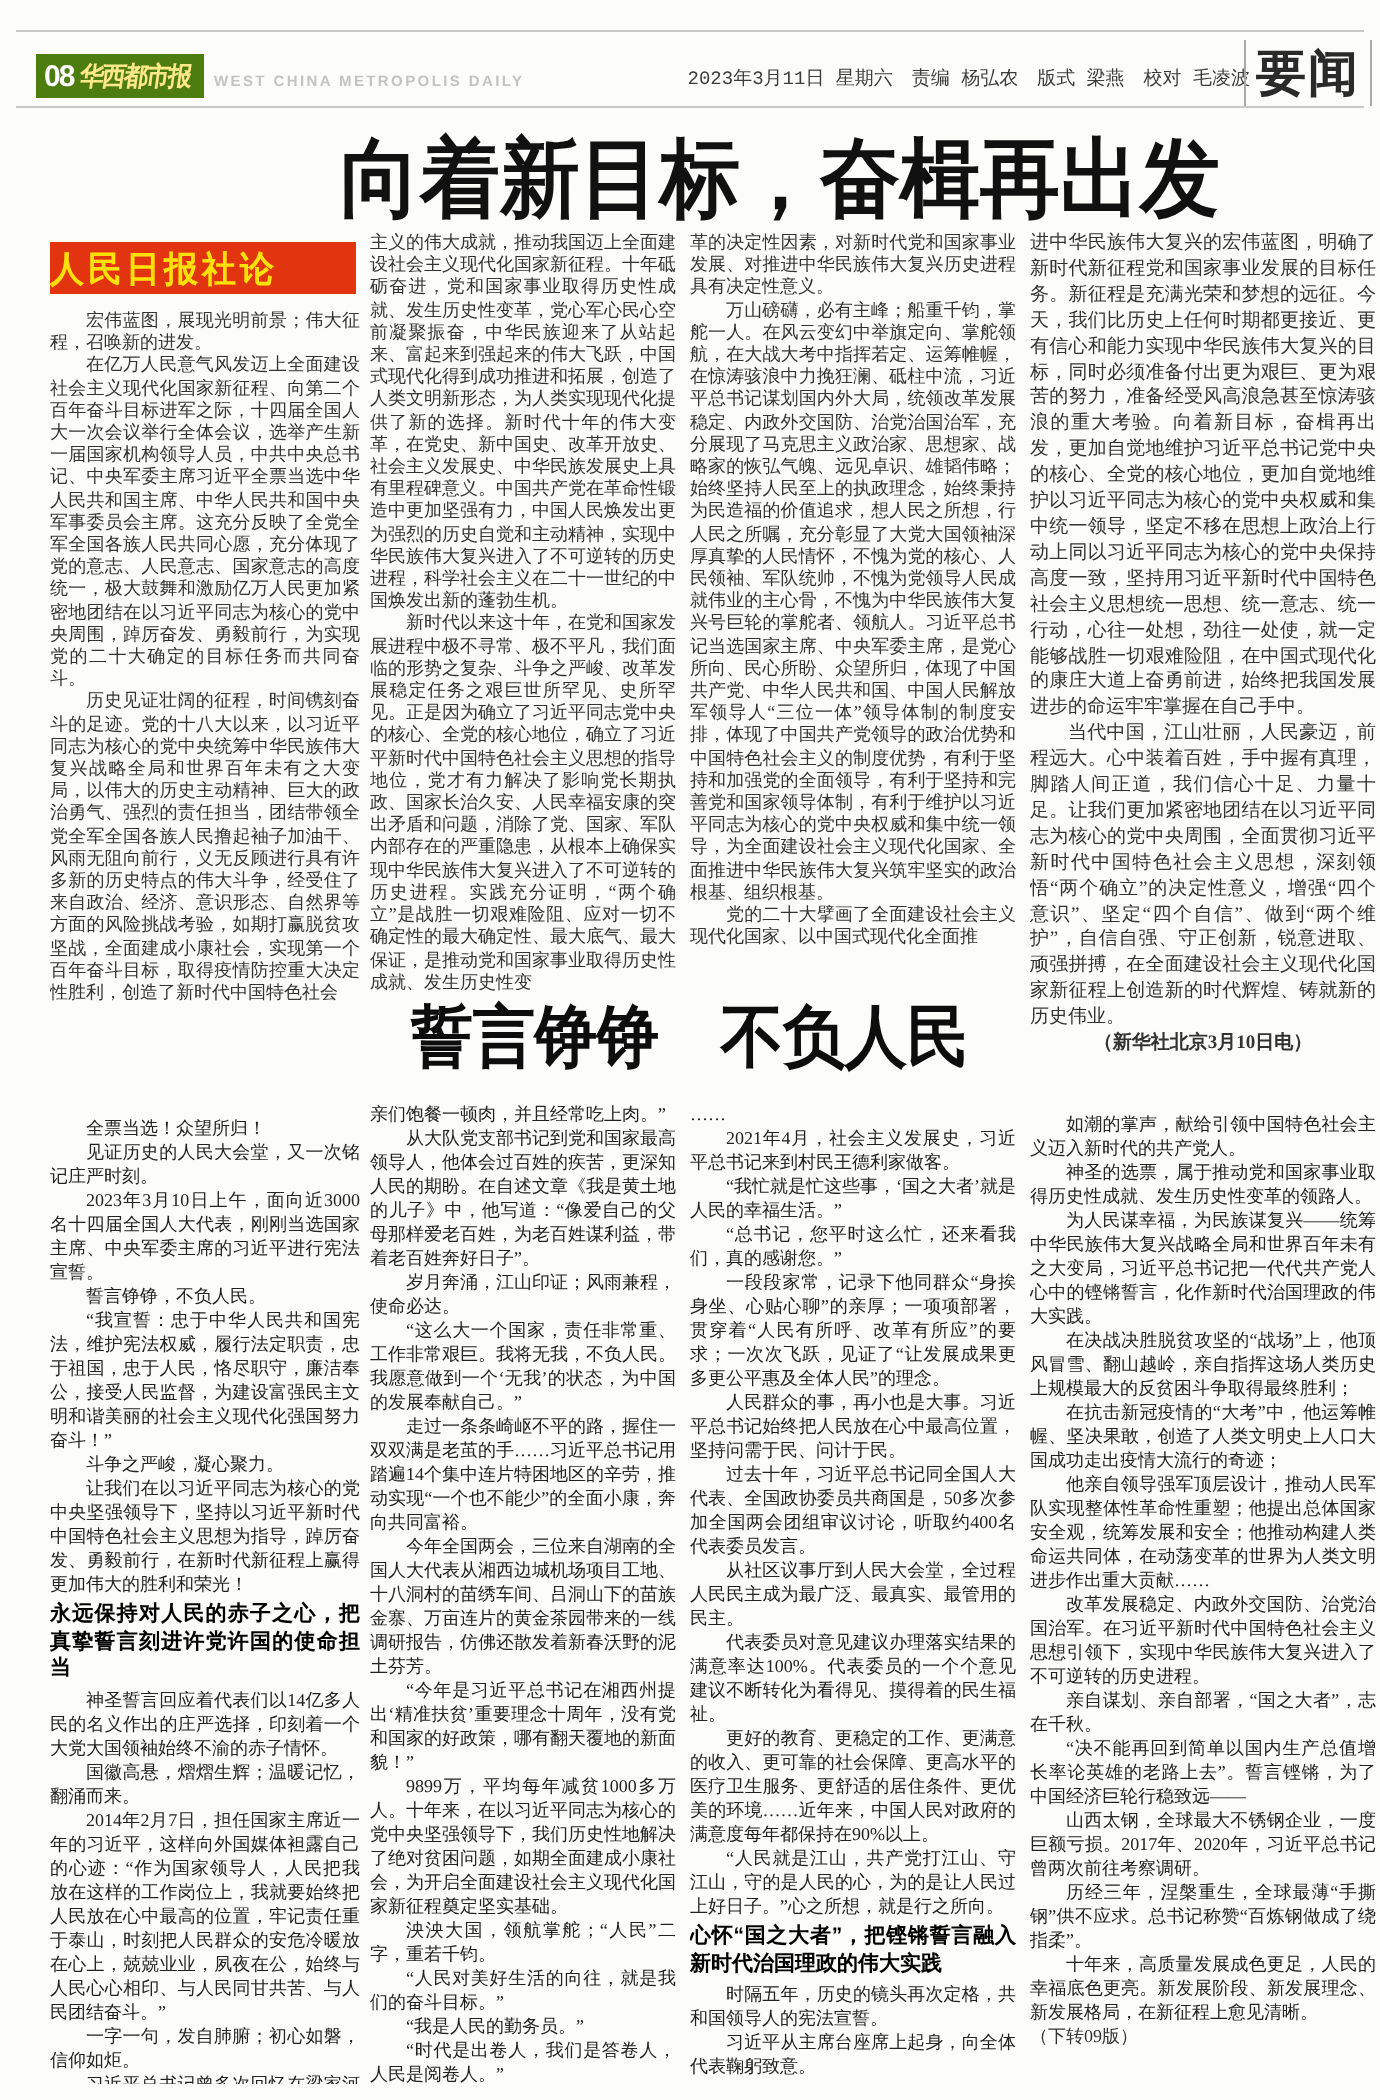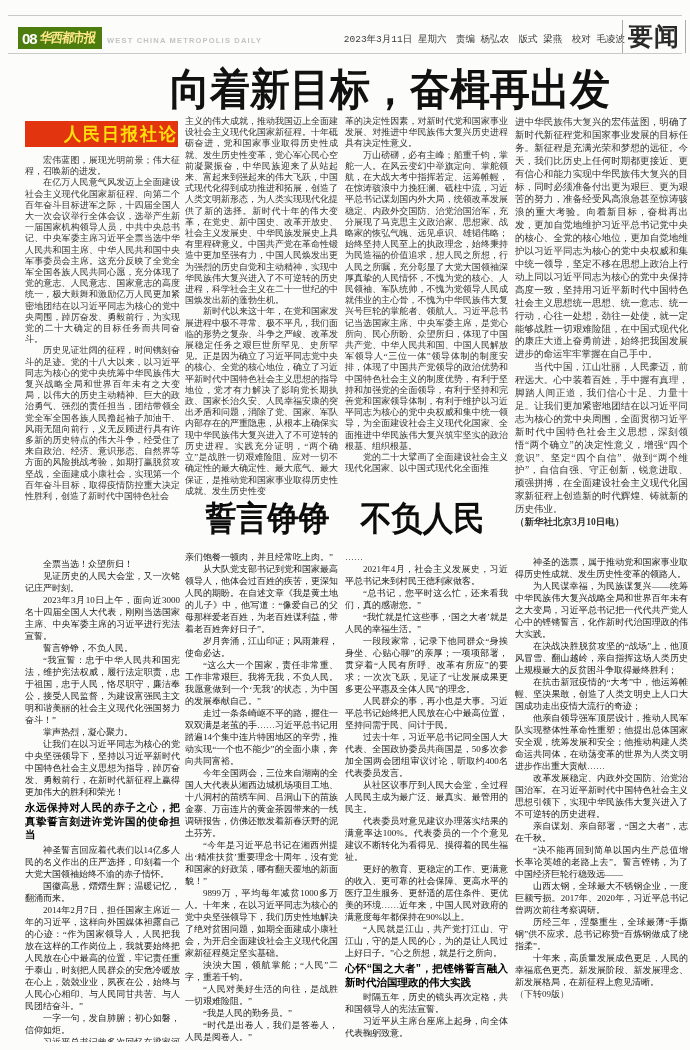--- a/index.html
+++ b/index.html
@@ -23,21 +23,21 @@
   #section-wrap{position:absolute;right:4px;top:20px;height:33px;display:flex;align-items:center;}
   .vrule{width:1px;height:33px;background:#aaa;}
   #section-name{font-size:25px;font-weight:bold;color:#2a2a2a;padding:0 5px;
                 font-family:"Liberation Serif","DejaVu Serif",serif;letter-spacing:1px;}
   
   #main-headline{position:absolute;left:90px;top:62px;width:600px;text-align:center;
                  font-family:"Liberation Sans","DejaVu Sans",sans-serif;font-weight:900;
                  font-size:40px;color:#111;letter-spacing:0px;transform:scaleY(1.08);
                  white-space:nowrap;}
   #badge{position:absolute;left:25px;top:121px;width:153px;height:26px;background:#e2340e;
-         display:flex;align-items:center;justify-content:flex-end;}
+         display:flex;align-items:center;justify-content:flex-start;}
   #badge span{color:#ffe10a;font-weight:bold;font-size:17px;letter-spacing:2px;
               font-family:"Liberation Sans","DejaVu Sans",sans-serif;transform:scaleY(1.05);}
   #feature-headline{position:absolute;left:165px;top:498px;width:360px;text-align:center;
                     font-family:"Liberation Sans","DejaVu Sans",sans-serif;font-weight:900;
                     font-size:31px;color:#0d0d0d;transform:scaleY(1.1);white-space:nowrap;}
   
   .col{position:absolute;overflow:hidden;text-align:justify;word-break:break-all;color:#2b2b2b;}
   .ed{font-size:9px;line-height:11.2px;color:#333;}
   .ft{font-size:9px;line-height:12px;color:#222;}
   #ed-col1{left:25px;top:155px;width:155px;height:352px;}
@@ -45,21 +45,21 @@
   #ed-col3{left:345px;top:116px;width:163px;height:378px;}
   #ed-col4{left:515px;top:116px;width:173px;height:432px;font-size:9.5px;line-height:12.9px;}
   #ft-col1{left:25px;top:558px;width:155px;height:484px;}
   #ft-col2{left:185px;top:551px;width:153px;height:492px;}
   #ft-col3{left:345px;top:551px;width:163px;height:492px;}
   #ft-col4{left:515px;top:556px;width:173px;height:487px;}
   .para{margin:0;text-indent:2em;}
   .para.cont{text-indent:0;}
   .para.bold{font-family:"Liberation Sans","DejaVu Sans",sans-serif;font-weight:bold;
              font-size:10.5px;line-height:13.5px;text-indent:0;color:#000;margin:3px 0 2px 0;}
-  .para.dateline{text-align:left;font-weight:bold;text-indent:0;}
+  .para.dateline{text-align:center;font-weight:bold;text-indent:0;}
   .para.turn{text-indent:0;color:#333;}
 </style>
 </head>
 <body>
 
 <div id="page">
 
   <div id="rule-top" class="rule"></div>
   <div id="rule-bottom" class="rule"></div>
 
@@ -104,60 +104,61 @@
     </div>
 
   <div id="feature-headline">誓言铮铮　不负人民</div>
 
   <div id="ft-col1" class="col ft">
       <p class="para first">全票当选！众望所归！</p>
       <p class="para first">见证历史的人民大会堂，又一次铭记庄严时刻。</p>
       <p class="para first">2023年3月10日上午，面向近3000名十四届全国人大代表，刚刚当选国家主席、中央军委主席的习近平进行宪法宣誓。</p>
       <p class="para first">誓言铮铮，不负人民。</p>
       <p class="para first">“我宣誓：忠于中华人民共和国宪法，维护宪法权威，履行法定职责，忠于祖国，忠于人民，恪尽职守，廉洁奉公，接受人民监督，为建设富强民主文明和谐美丽的社会主义现代化强国努力奋斗！”</p>
-      <p class="para first">掌声热烈，凝心聚力。</p>
+      <p class="para first">斗争之严峻，凝心聚力。</p>
       <p class="para first">让我们在以习近平同志为核心的党中央坚强领导下，坚持以习近平新时代中国特色社会主义思想为指导，踔厉奋发、勇毅前行，在新时代新征程上赢得更加伟大的胜利和荣光！</p>
       <p class="para bold">永远保持对人民的赤子之心，把真挚誓言刻进许党许国的使命担当</p>
       <p class="para first">神圣誓言回应着代表们以14亿多人民的名义作出的庄严选择，印刻着一个大党大国领袖始终不渝的赤子情怀。</p>
       <p class="para first">国徽高悬，熠熠生辉；温暖记忆，翻涌而来。</p>
       <p class="para first">2014年2月7日，担任国家主席近一年的习近平，这样向外国媒体袒露自己的心迹：“作为国家领导人，人民把我放在这样的工作岗位上，我就要始终把人民放在心中最高的位置，牢记责任重于泰山，时刻把人民群众的安危冷暖放在心上，兢兢业业，夙夜在公，始终与人民心心相印、与人民同甘共苦、与人民团结奋斗。”</p>
       <p class="para first">一字一句，发自肺腑；初心如磐，信仰如炬。</p>
       <p class="para first">习近平总书记曾多次回忆在梁家河的岁月，“我很期盼的一件事，就是让乡</p>
     </div>
   <div id="ft-col2" class="col ft">
       <p class="para cont">亲们饱餐一顿肉，并且经常吃上肉。”</p>
       <p class="para first">从大队党支部书记到党和国家最高领导人，他体会过百姓的疾苦，更深知人民的期盼。在自述文章《我是黄土地的儿子》中，他写道：“像爱自己的父母那样爱老百姓，为老百姓谋利益，带着老百姓奔好日子”。</p>
       <p class="para first">岁月奔涌，江山印证；风雨兼程，使命必达。</p>
       <p class="para first">“这么大一个国家，责任非常重、工作非常艰巨。我将无我，不负人民。我愿意做到一个‘无我’的状态，为中国的发展奉献自己。”</p>
       <p class="para first">走过一条条崎岖不平的路，握住一双双满是老茧的手……习近平总书记用踏遍14个集中连片特困地区的辛劳，推动实现“一个也不能少”的全面小康，奔向共同富裕。</p>
       <p class="para first">今年全国两会，三位来自湖南的全国人大代表从湘西边城机场项目工地、十八洞村的苗绣车间、吕洞山下的苗族金寨、万亩连片的黄金茶园带来的一线调研报告，仿佛还散发着新春沃野的泥土芬芳。</p>
       <p class="para first">“今年是习近平总书记在湘西州提出‘精准扶贫’重要理念十周年，没有党和国家的好政策，哪有翻天覆地的新面貌！”</p>
       <p class="para first">9899万，平均每年减贫1000多万人。十年来，在以习近平同志为核心的党中央坚强领导下，我们历史性地解决了绝对贫困问题，如期全面建成小康社会，为开启全面建设社会主义现代化国家新征程奠定坚实基础。</p>
       <p class="para first">泱泱大国，领航掌舵；“人民”二字，重若千钧。</p>
-      <p class="para first">“人民对美好生活的向往，是战胜一切艰难险阻。”</p>
+      <p class="para first">“人民对美好生活的向往，就是我们的奋斗目标。”</p>
       <p class="para first">“我是人民的勤务员。”</p>
       <p class="para first">“时代是出卷人，我们是答卷人，人民是阅卷人。”</p>
     </div>
   <div id="ft-col3" class="col ft">
       <p class="para cont">……</p>
       <p class="para first">2021年4月，社会主义发展史，习近平总书记来到村民王德利家做客。</p>
+      <p class="para first">“我忙就是忙这些事，‘国之大者’就是人民的幸福生活。”</p>
       <p class="para first">“总书记，您平时这么忙，还来看我们，真的感谢您。”</p>
-      <p class="para first">“我忙就是忙这些事，‘国之大者’就是人民的幸福生活。”</p>
       <p class="para first">一段段家常，记录下他同群众“身挨身坐、心贴心聊”的亲厚；一项项部署，贯穿着“人民有所呼、改革有所应”的要求；一次次飞跃，见证了“让发展成果更多更公平惠及全体人民”的理念。</p>
       <p class="para first">人民群众的事，再小也是大事。习近平总书记始终把人民放在心中最高位置，坚持问需于民、问计于民。</p>
       <p class="para first">过去十年，习近平总书记同全国人大代表、全国政协委员共商国是，50多次参加全国两会团组审议讨论，听取约400名代表委员发言。</p>
       <p class="para first">从社区议事厅到人民大会堂，全过程人民民主成为最广泛、最真实、最管用的民主。</p>
       <p class="para first">代表委员对意见建议办理落实结果的满意率达100%。代表委员的一个个意见建议不断转化为看得见、摸得着的民生福祉。</p>
       <p class="para first">更好的教育、更稳定的工作、更满意的收入、更可靠的社会保障、更高水平的医疗卫生服务、更舒适的居住条件、更优美的环境……近年来，中国人民对政府的满意度每年都保持在90%以上。</p>
       <p class="para first">“人民就是江山，共产党打江山、守江山，守的是人民的心，为的是让人民过上好日子。”心之所想，就是行之所向。</p>
       <p class="para bold">心怀“国之大者”，把铿锵誓言融入新时代治国理政的伟大实践</p>
       <p class="para first">时隔五年，历史的镜头再次定格，共和国领导人的宪法宣誓。</p>
       <p class="para first">习近平从主席台座席上起身，向全体代表鞠躬致意。</p>
     </div>
   <div id="ft-col4" class="col ft">
+      <p class="para first">如潮的掌声，献给引领中国特色社会主义迈入新时代的共产党人。</p>
       <p class="para first">神圣的选票，属于推动党和国家事业取得历史性成就、发生历史性变革的领路人。</p>
       <p class="para first">为人民谋幸福，为民族谋复兴——统筹中华民族伟大复兴战略全局和世界百年未有之大变局，习近平总书记把一代代共产党人心中的铿锵誓言，化作新时代治国理政的伟大实践。</p>
       <p class="para first">在决战决胜脱贫攻坚的“战场”上，他顶风冒雪、翻山越岭，亲自指挥这场人类历史上规模最大的反贫困斗争取得最终胜利；</p>
       <p class="para first">在抗击新冠疫情的“大考”中，他运筹帷幄、坚决果敢，创造了人类文明史上人口大国成功走出疫情大流行的奇迹；</p>
       <p class="para first">他亲自领导强军顶层设计，推动人民军队实现整体性革命性重塑；他提出总体国家安全观，统筹发展和安全；他推动构建人类命运共同体，在动荡变革的世界为人类文明进步作出重大贡献……</p>
       <p class="para first">改革发展稳定、内政外交国防、治党治国治军。在习近平新时代中国特色社会主义思想引领下，实现中华民族伟大复兴进入了不可逆转的历史进程。</p>
       <p class="para first">亲自谋划、亲自部署，“国之大者”，志在千秋。</p>
       <p class="para first">“决不能再回到简单以国内生产总值增长率论英雄的老路上去”。誓言铿锵，为了中国经济巨轮行稳致远——</p>
       <p class="para first">山西太钢，全球最大不锈钢企业，一度巨额亏损。2017年、2020年，习近平总书记曾两次前往考察调研。</p>
       <p class="para first">历经三年，涅槃重生，全球最薄“手撕钢”供不应求。总书记称赞“百炼钢做成了绕指柔”。</p>

